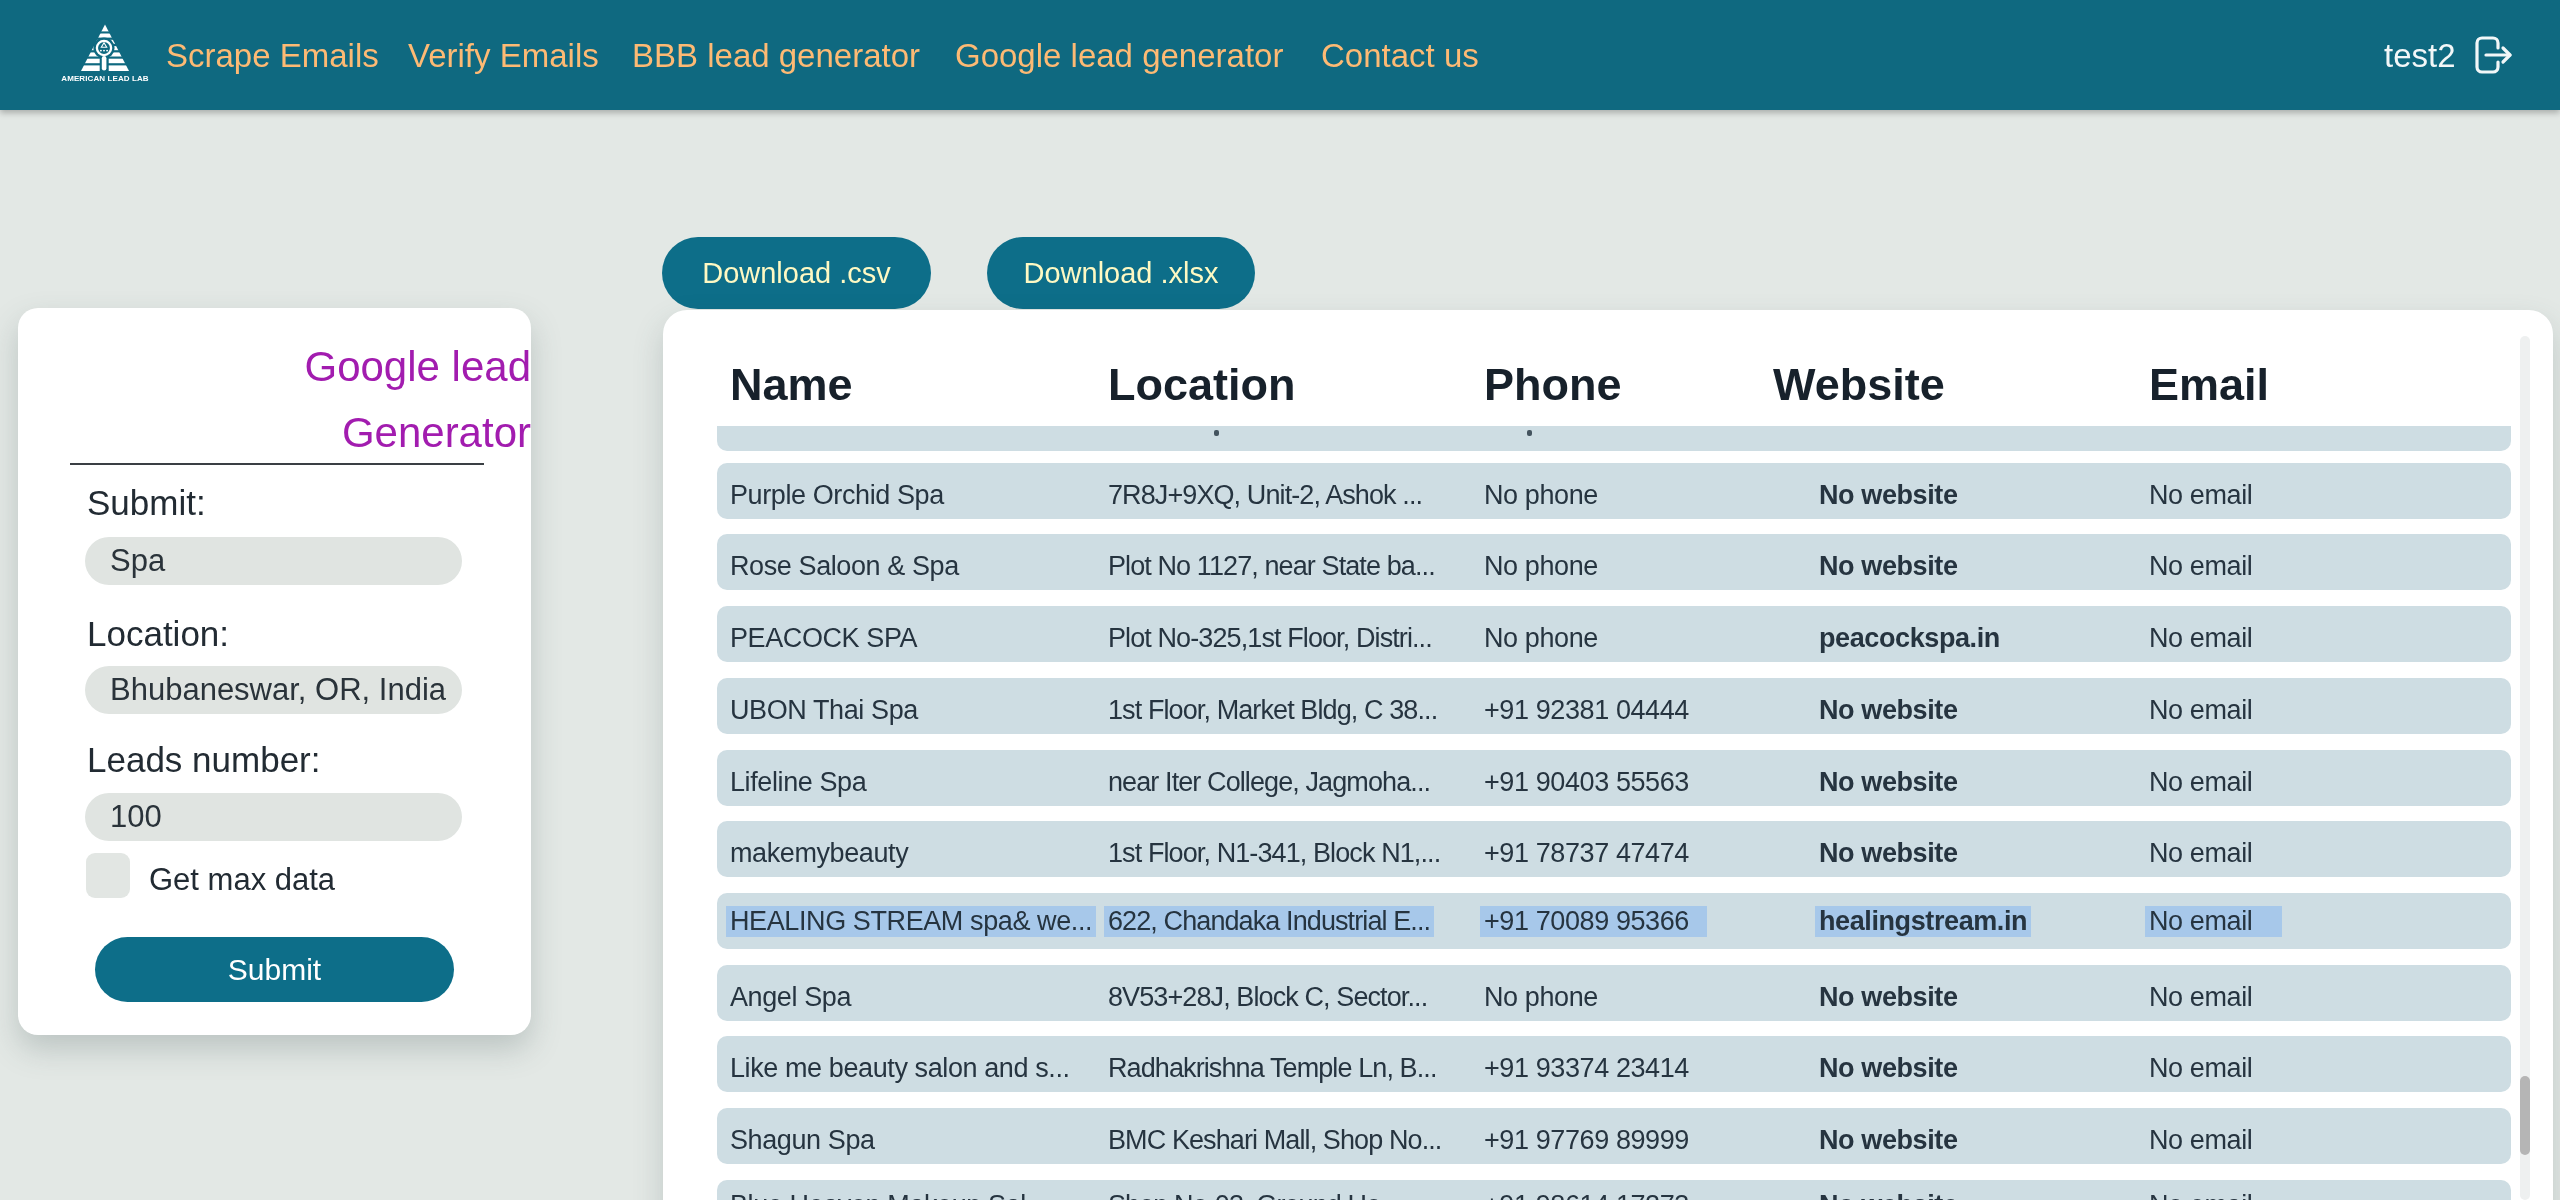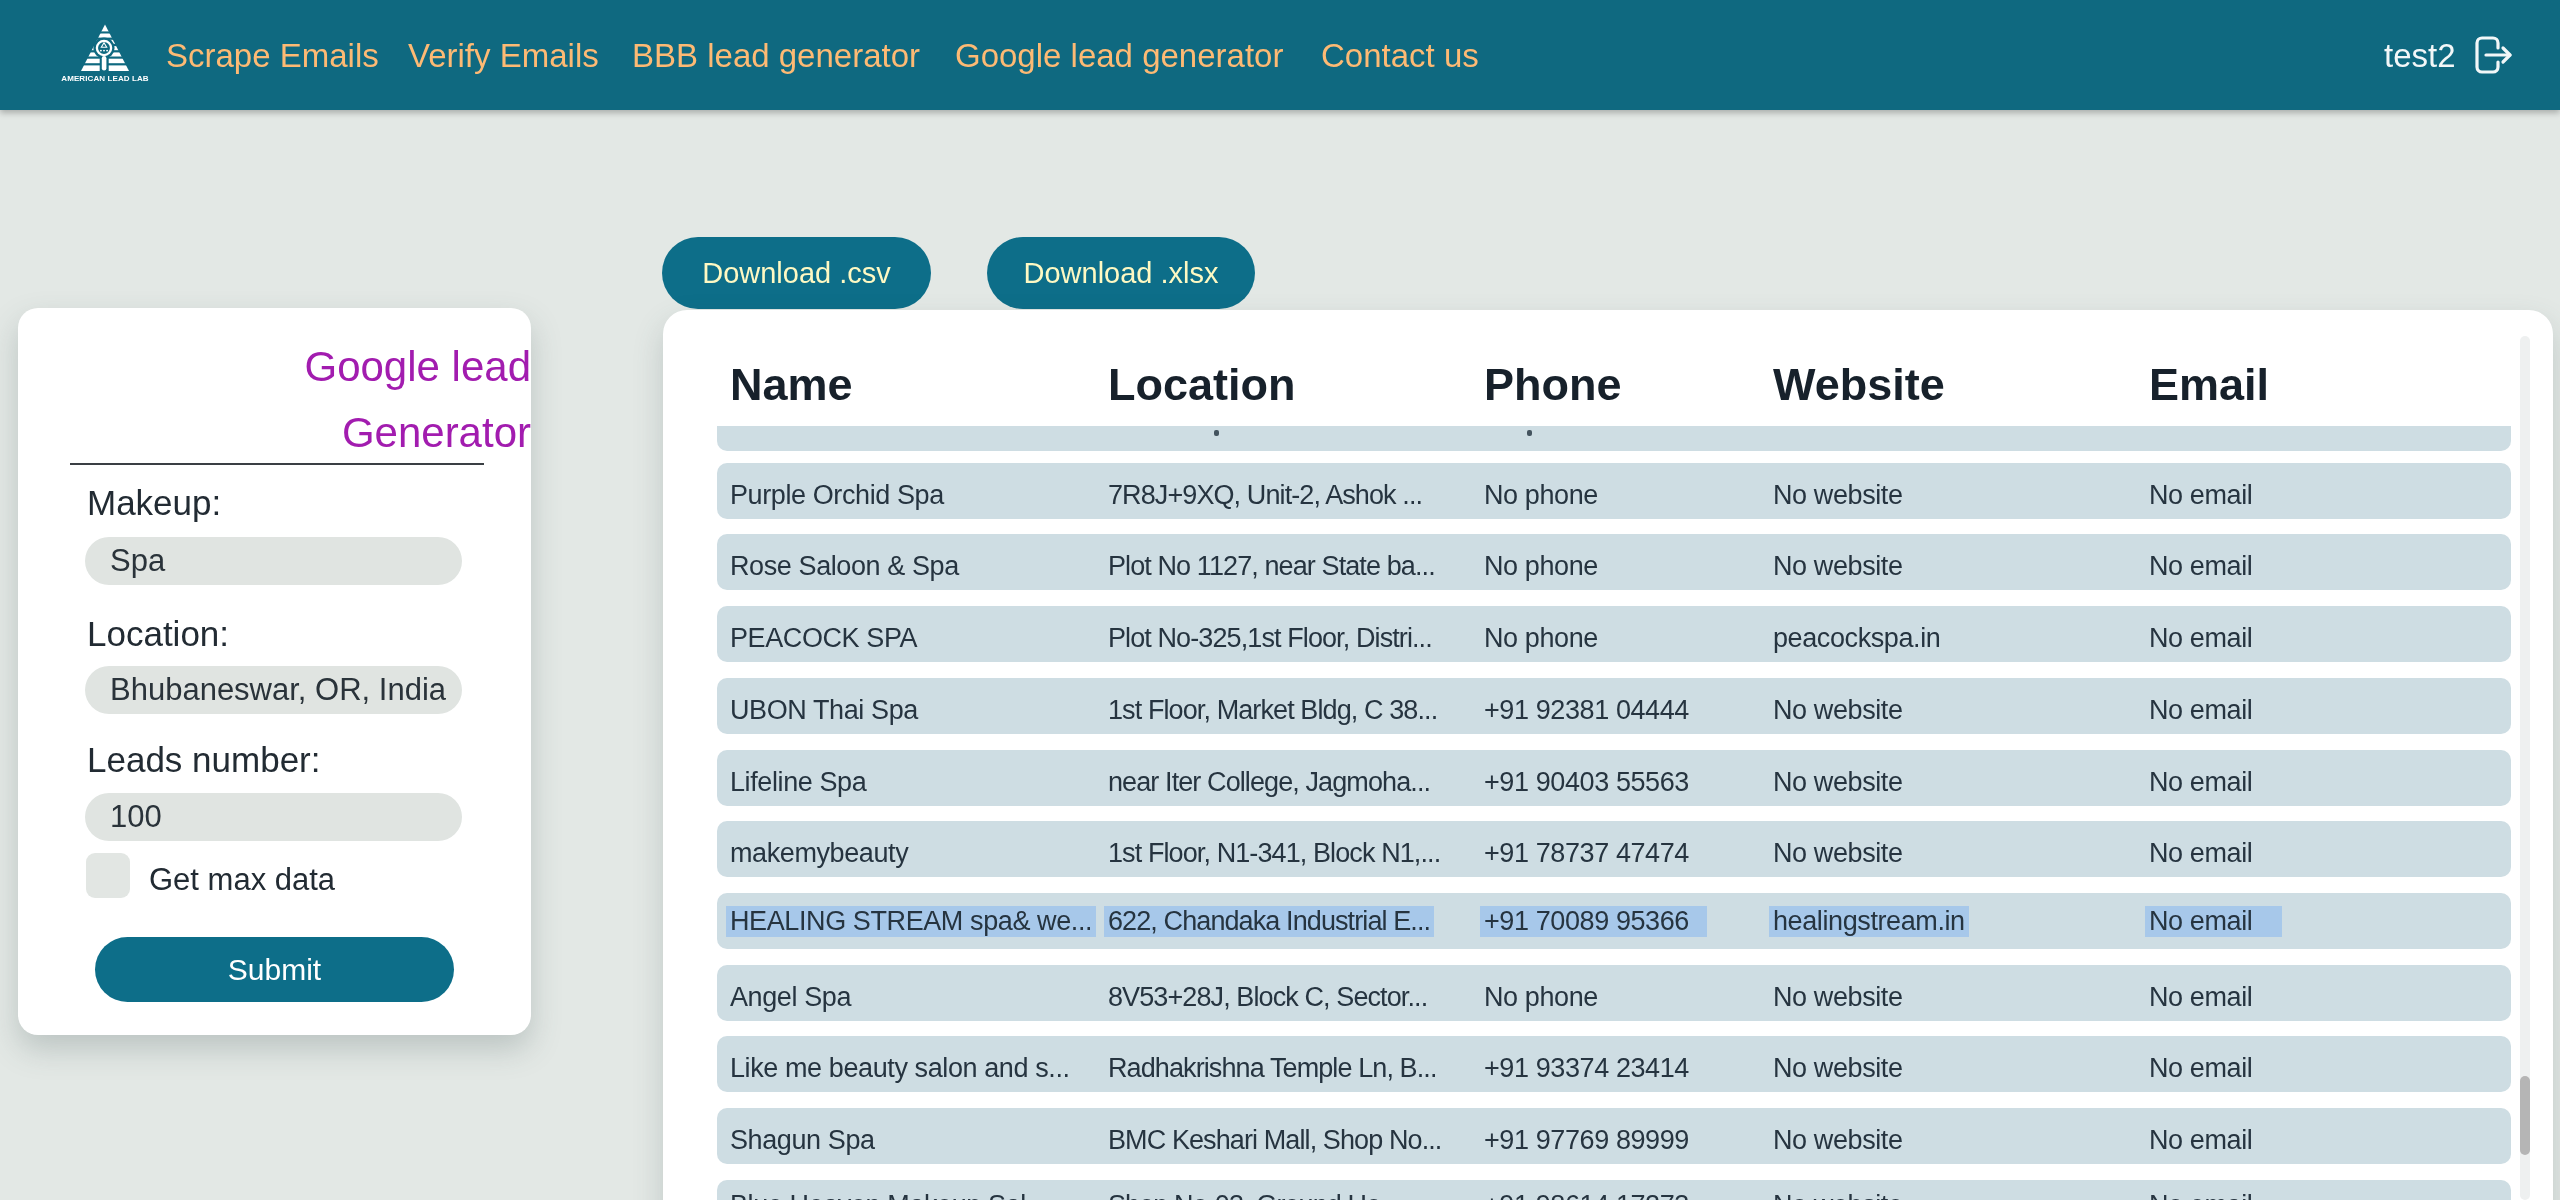--- a/index.html
+++ b/index.html
@@ -31,21 +31,21 @@
            color:#fef9c3; font-size:29px; text-align:center; line-height:72px; }
 
   
   .panel { position:absolute; left:663px; top:310px; width:1890px; height:1000px; background:#fff;
            border-radius:24px; box-shadow:0 14px 30px rgba(70,90,90,.22); }
   .th { position:absolute; top:359px; font-size:45px; font-weight:700; color:#17212b; }
   .rows { position:absolute; left:717px; top:426px; width:1794px; height:774px; overflow:hidden; }
   .row { position:absolute; left:0; width:1794px; height:56px; background:#cedde3; border-radius:10px; }
   .row span { position:absolute; top:4px; height:56px; line-height:56px; font-size:27px; letter-spacing:-0.4px; color:#263440; white-space:nowrap; }
   .row span.c2 { letter-spacing:-0.9px; }
-  .c1 { left:13px; }  .c2 { left:391px; }  .c3 { left:767px; }  .c4 { left:1056px; }  .c5 { left:1432px; }
+  .c1 { left:13px; }  .c2 { left:391px; }  .c3 { left:767px; }  .c4 { left:1102px;font-weight:bold; }  .c5 { left:1432px; }
   .rowlast span { top:-3px; }
   .sel { background:#a7c8ea; padding:0 4px; margin-left:-4px; height:31px !important; line-height:31px !important; top:13px !important; }
 
   
   .sb-track { position:absolute; left:2520px; top:336px; width:10px; height:864px; background:#eef0f0; border-radius:5px; }
   .sb-thumb { position:absolute; left:2520px; top:1076px; width:10px; height:79px; background:#b5b5b5; border-radius:5px; }
 
   .row span.dot { width:5px; height:6px; line-height:6px; background:#44545f; border-radius:2px; padding:0; }
 </style>
 </head>
@@ -86,21 +86,21 @@
   <svg class="abs" style="left:2470px;top:33px" width="44" height="44" viewBox="0 0 44 44" fill="none" stroke="#f2f7f8" stroke-width="3.2" stroke-linecap="round" stroke-linejoin="round">
     <path d="M28 15 v-5 a5 5 0 0 0 -5 -5 h-11 a5 5 0 0 0 -5 5 v24 a5 5 0 0 0 5 5 h11 a5 5 0 0 0 5 -5 v-5"></path>
     <path d="M16 22 H40"></path>
     <path d="M33 15 l7 7 l-7 7"></path>
   </svg>
 </div>
 
 <div class="card"></div>
 <div class="title">Google lead<br>Generator</div>
 <div class="hr"></div>
-<div class="lbl" style="left:87px;top:483px">Makeup:</div>
+<div class="lbl" style="left:87px;top:483px">Submit:</div>
 <div class="inp" style="top:537px">Spa</div>
 <div class="lbl" style="left:87px;top:614px">Location:</div>
 <div class="inp" style="top:666px">Bhubaneswar, OR, India</div>
 <div class="lbl" style="left:87px;top:740px">Leads number:</div>
 <div class="inp" style="top:793px">100</div>
 <div class="chk"></div>
 <div class="lbl" style="left:149px;top:862px;font-size:31px">Get max data</div>
 <div class="submit">Submit</div>
 
 <div class="dlbtn" style="left:662px;width:269px">Download .csv</div>

